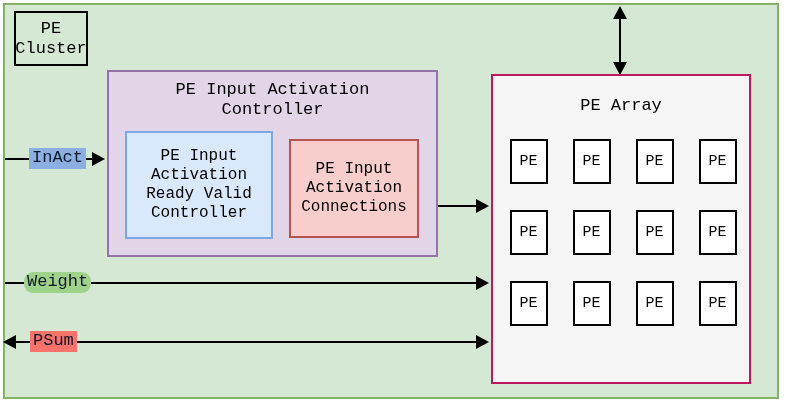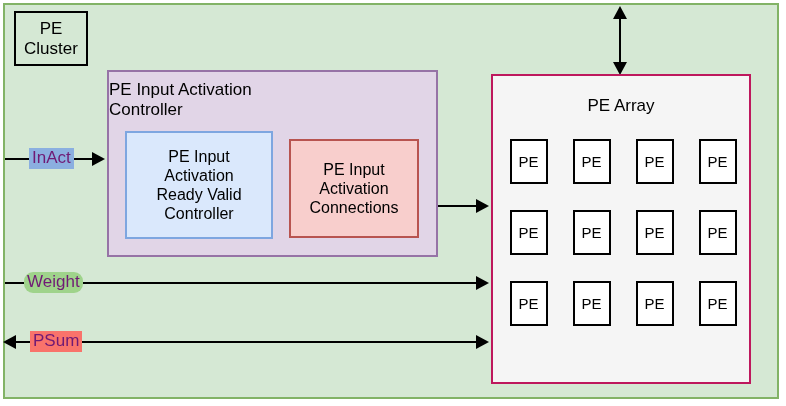--- a/index.html
+++ b/index.html
@@ -5,21 +5,21 @@
   html, body {
     margin: 0;
     padding: 0;
     background: #ffffff;
   }
   #canvas {
     position: relative;
     width: 786px;
     height: 406px;
     background: #ffffff;
-    font-family: Liberation Sans, sans-serif;
+    font-family: Liberation Mono, monospace;
     overflow: hidden;
   }
 
   
   .cluster-box {
     position: absolute;
     left: 3px;
     top: 3px;
     width: 776px;
     height: 396px;
@@ -57,20 +57,21 @@
     height: 187px;
     background: #e1d5e7;
     border: 2px solid #9673a6;
     box-sizing: border-box;
   }
   .controller-title {
     position: absolute;
     left: 0;
     top: 8px;
     width: 100%;
+    text-align: center;
     font-size: 17px;
     line-height: 1.2;
     color: #000000;
   }
 
   
   .rv-box {
     position: absolute;
     left: 125px;
     top: 131px;
@@ -193,21 +194,21 @@
     height: 0;
     border-left: 7px solid transparent;
     border-right: 7px solid transparent;
     border-top: 13px solid #000000;
   }
 
   
   .sig-label {
     position: absolute;
     font-size: 17px;
-    color: #701a75;
+    color: #0f172a;
     padding: 1px 3px;
     white-space: nowrap;
     line-height: 1.1;
   }
   .sig-inact   { background: #8bafe0; }
   .sig-weight  { background: #9fd38b; }
   .sig-psum    { background: #f9736b; }
 </style>
 </head>
 <body>

